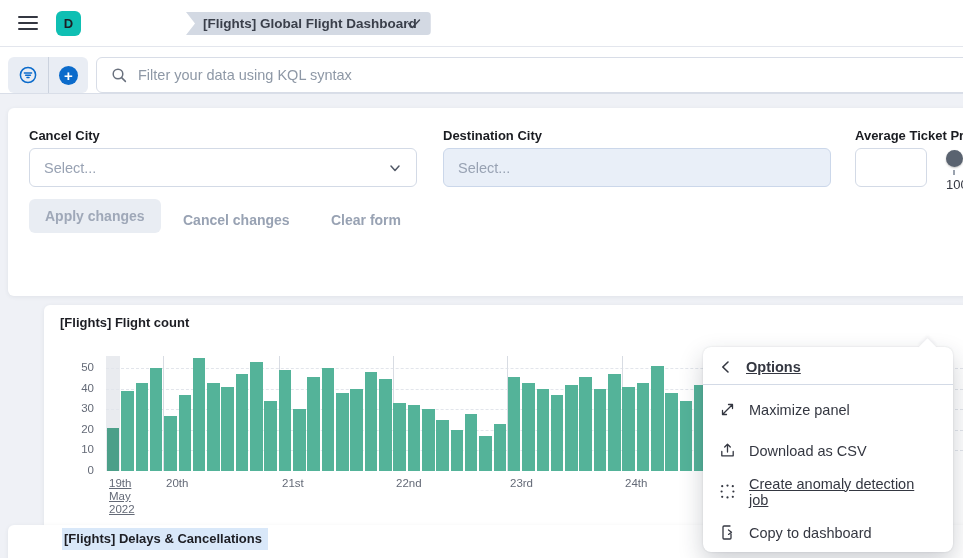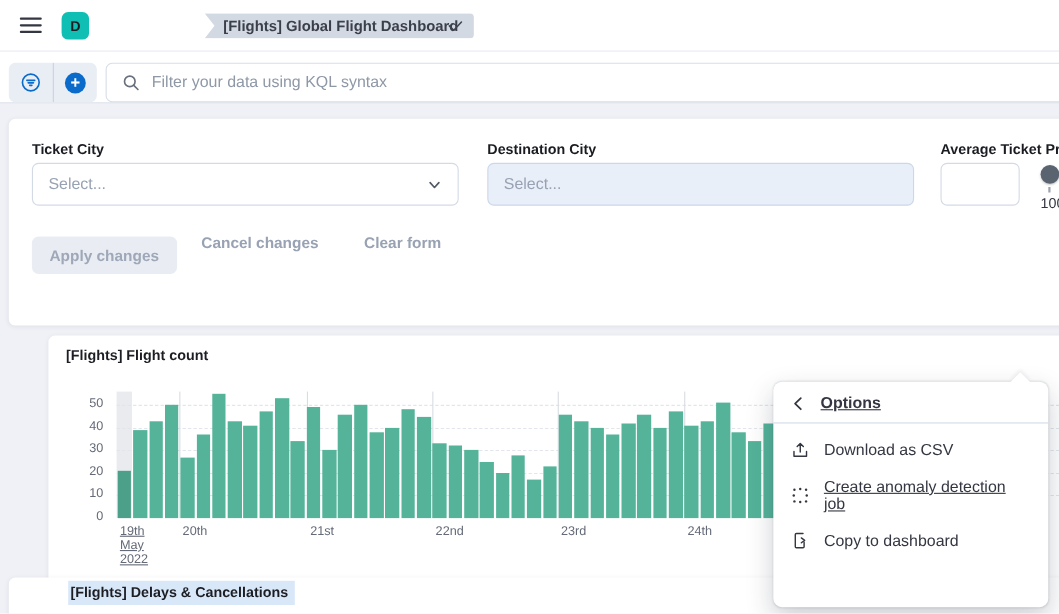--- a/index.html
+++ b/index.html
@@ -105,41 +105,41 @@
     <div class="search-box">
       <svg width="17" height="17" viewBox="0 0 17 17">
           <circle cx="7" cy="7" r="4.8" fill="none" stroke="#69707D" stroke-width="1.5"></circle>
           <path d="M10.6 10.6 L14.4 14.4" stroke="#69707D" stroke-width="1.5" stroke-linecap="round"></path>
         </svg>
       <input class="search-input" value="" placeholder="Filter your data using KQL syntax" style="">
     </div>
   </div>
 
   <div class="panel controls-panel">
-    <div class="ctl-label" style="left:21px; top:20px;">Ticket City</div>
+    <div class="ctl-label" style="left:21px; top:20px;">Cancel City</div>
     <div class="ctl-select" style="left:21px; top:40px; width:388px;">
       <span>Select...</span>
       <span class="spacer"></span>
       <svg width="14" height="14" viewBox="0 0 14 14">
           <path d="M3 5 l4 4.4 4-4.4" fill="none" stroke="#515866" stroke-width="1.5" stroke-linecap="round" stroke-linejoin="round"></path>
         </svg>
     </div>
 
     <div class="ctl-label" style="left:435px; top:20px;">Destination City</div>
     <div class="ctl-select filled" style="left:435px; top:40px; width:388px;">
       <span>Select...</span>
     </div>
 
     <div class="ctl-label" style="left:847px; top:20px;">Average Ticket Price</div>
     <div class="ctl-input" style="left:847px; top:40px;"></div>
     <div class="slider-thumb" style="left:938px; top:42px;"></div>
     <div class="slider-tick" style="left:945px; top:62px;"></div>
     <div class="slider-label" style="left:938px; top:69px;">100</div>
 
-    <button class="btn-apply" style="left:21px; top:107px;">Apply changes</button>
+    <button class="btn-apply" style="left:21px; top:91px;">Apply changes</button>
     <button class="btn-text" style="left:175px; top:95px;">Cancel changes</button>
     <button class="btn-text" style="left:323px; top:95px;">Clear form</button>
   </div>
 
   <div class="panel flight-panel">
     <div class="panel-title">[Flights] Flight count</div>
     <div class="y-axis">
         <div style="top: 108px;">0</div>
         <div style="top: 87.4643px;">10</div>
         <div style="top: 66.9286px;">20</div>
@@ -226,20 +226,26 @@
     <div class="ctx-header">
       <svg width="14" height="14" viewBox="0 0 14 14">
           <path d="M9 2 L3.8 7 L9 12" fill="none" stroke="#343741" stroke-width="1.6" stroke-linecap="round" stroke-linejoin="round"></path>
         </svg>
       <span class="title">Options</span>
     </div>
     <div class="ctx-divider"></div>
     <div class="ctx-items">
       <div class="ctx-item">
         <svg width="17" height="17" viewBox="0 0 17 17">
+            <path d="M3.5 13.5 L13.5 3.5 M9.5 3.5 H13.5 V7.5 M7.5 13.5 H3.5 V9.5" fill="none" stroke="#343741" stroke-width="1.3" stroke-linecap="round" stroke-linejoin="round"></path>
+          </svg>
+        <span class="lbl">Maximize panel</span>
+      </div>
+      <div class="ctx-item">
+        <svg width="17" height="17" viewBox="0 0 17 17">
             <path d="M8.5 10 V2.6 M5.7 5 L8.5 2.2 L11.3 5 M2.8 9.5 V13.8 H14.2 V9.5" fill="none" stroke="#343741" stroke-width="1.3" stroke-linecap="round" stroke-linejoin="round"></path>
           </svg>
         <span class="lbl">Download as CSV</span>
       </div>
       <div class="ctx-item underl">
         <svg width="17" height="17" viewBox="0 0 17 17" fill="#343741">
             <circle cx="3.2" cy="3.2" r="1.1"></circle>
             <circle cx="8.5" cy="2.6" r="1.1"></circle>
             <circle cx="13.8" cy="3.2" r="1.1"></circle>
             <circle cx="2.6" cy="8.5" r="1.1"></circle>

